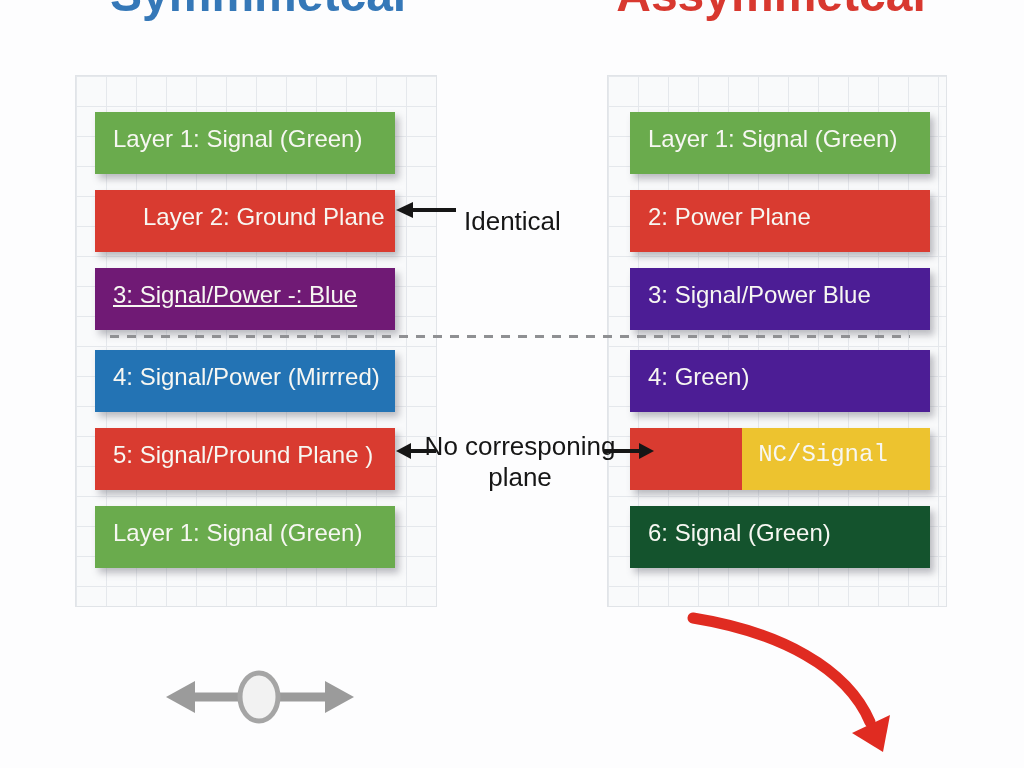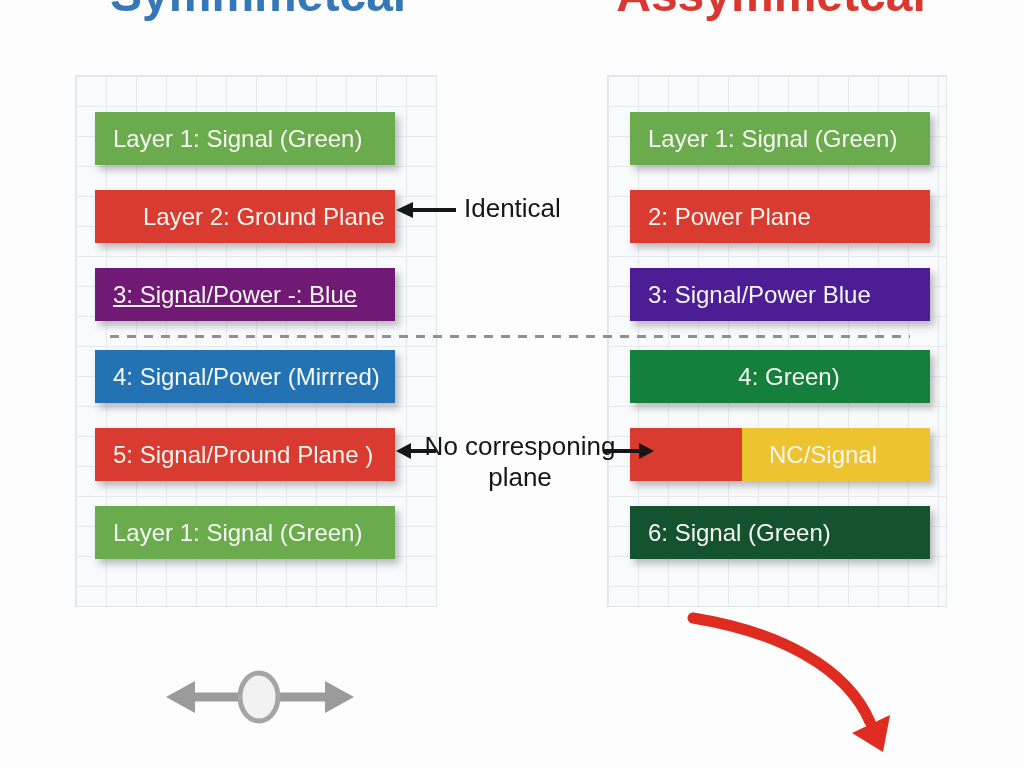--- a/index.html
+++ b/index.html
@@ -22,42 +22,42 @@
       linear-gradient(#e5e8ec 1px, transparent 1px),
       linear-gradient(90deg, #e5e8ec 1px, transparent 1px);
     background-size:30px 30px;
     border:1px solid #e1e4e8;
     box-sizing:border-box;
   }
   .panel.left  { left:75px;  width:362px; }
   .panel.right { left:607px; width:340px; }
 
   .bar {
-    position:absolute; width:300px; height:53px; line-height:53px;
+    position:absolute; width:300px; height:62px; line-height:53px;
     color:#f7f7f2; font-size:24px; padding-left:18px; box-sizing:border-box;
     box-shadow:4px 5px 7px rgba(110,110,122,0.45);
     white-space:nowrap; overflow:hidden;
   }
   .bar.colL { left:95px; }
   .bar.colR { left:630px; }
   .r0 { top:112px; } .r1 { top:190px; } .r2 { top:268px; }
   .r3 { top:350px; } .r4 { top:428px; } .r5 { top:506px; }
 
   .bar.split { display:flex; padding:0; }
   .seg { height:100%; }
   .seg.first { width:112px; }
-  .seg.second { flex:1; text-align:center; padding-right:26px; box-sizing:border-box; }
+  .seg.second { flex:1; text-align:center; padding-right:26px; box-sizing:border-box;font-family:Liberation Mono, monospace; }
 
   .divider {
     position:absolute; left:110px; top:335px; width:800px; height:3px;
     background:repeating-linear-gradient(90deg,#8f9093 0 9px, transparent 9px 17px);
   }
 
   .note { position:absolute; color:#161616; }
-  .note.identical { left:464px; top:193px; font-size:26px; }
+  .note.identical { left:464px; top:206px; font-size:26px; }
   .note.nocorr { left:423px; top:431px; width:194px; text-align:center; font-size:26px; line-height:31px; }
 
   .abs { position:absolute; }
 </style>
 </head>
 <body>
 
 <div class="canvas">
 
   <div class="title left" style="color: rgb(53, 120, 184);">Symmmetcal</div>
@@ -69,21 +69,21 @@
   <div class="bar colL r0" style="background-color: rgb(106, 171, 77);">Layer 1: Signal (Green)</div>
   <div class="bar colL r1" style="background-color: rgb(217, 59, 48); padding-left: 48px;">Layer 2: Ground Plane</div>
   <div class="bar colL r2" style="background-color: #701a75; text-decoration: underline;">3: Signal/Power -: Blue</div>
   <div class="bar colL r3" style="background-color: rgb(35, 115, 180);">4: Signal/Power (Mirrred)</div>
   <div class="bar colL r4" style="background-color: rgb(217, 59, 48);">5: Signal/Pround Plane )</div>
   <div class="bar colL r5" style="background-color: rgb(106, 171, 77);">Layer 1: Signal (Green)</div>
 
   <div class="bar colR r0" style="background-color: rgb(106, 171, 77);">Layer 1: Signal (Green)</div>
   <div class="bar colR r1" style="background-color: rgb(217, 59, 48);">2: Power Plane</div>
   <div class="bar colR r2" style="background-color: #4c1d95;">3: Signal/Power Blue</div>
-  <div class="bar colR r3" style="background-color: #15803d; text-align: center;">4: Green)</div>
+  <div class="bar colR r3" style="background-color: #4c1d95;">4: Green)</div>
   <div class="bar colR r4 split">
     <div class="seg first" style="background-color: rgb(217, 59, 48);"></div>
     <div class="seg second" style="background-color: rgb(237, 195, 47);">NC/Signal</div>
   </div>
   <div class="bar colR r5" style="background-color: #14532d;">6: Signal (Green)</div>
 
   <div class="divider"></div>
 
   <svg class="abs" style="left:394px; top:197px;" width="64" height="26">
     <line x1="62" y1="13" x2="16" y2="13" stroke="#161616" stroke-width="4"></line>

